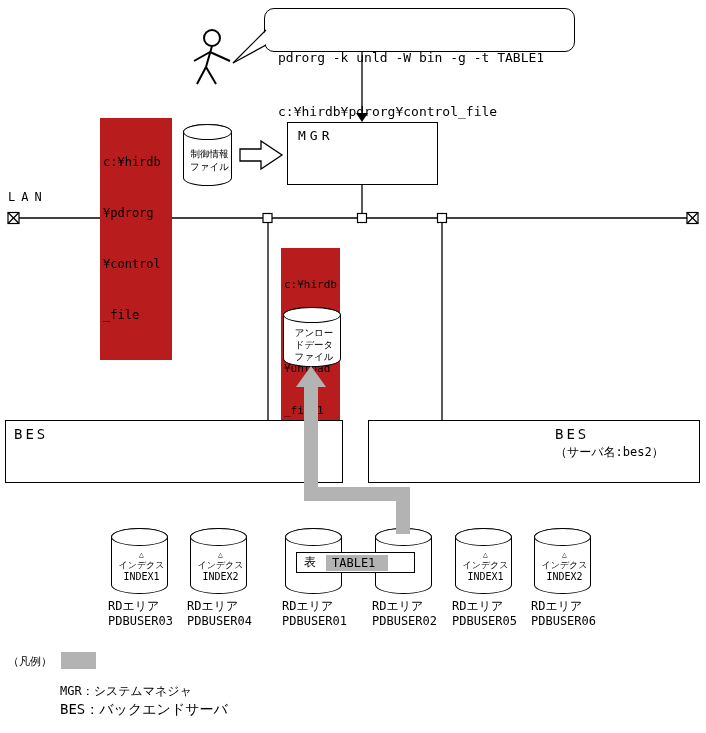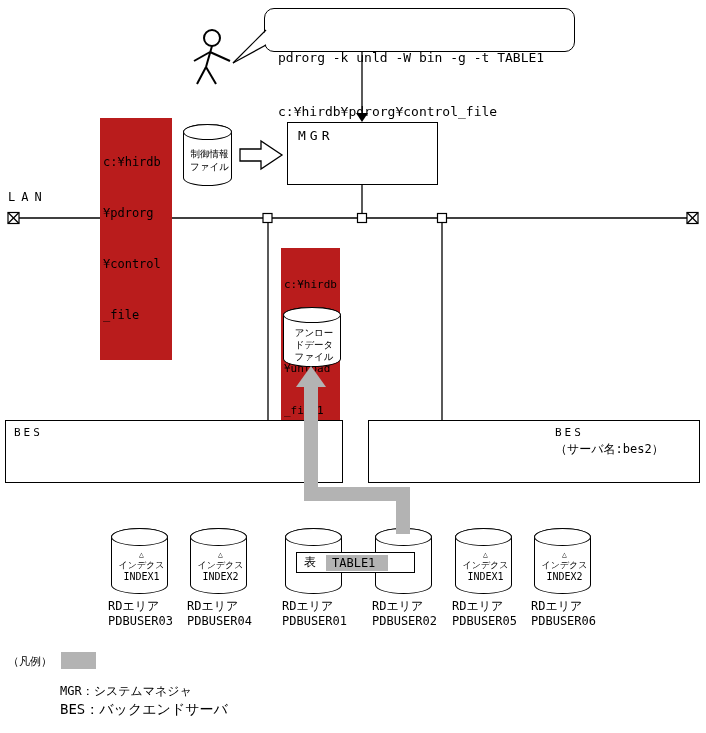--- a/index.html
+++ b/index.html
@@ -33,21 +33,21 @@
   .unload-cyl .cyl-text { top:19px; font-size:9.5px; line-height:12px; }
 
   .mgr-box { left:287px; top:122px; width:151px; height:63px; border:1px solid #000; background:#fff;
              padding:5px 0 2px 10px; font-size:13px; letter-spacing:4px; }
 
   .lan-label { left:8px; top:190px; font-size:12px; letter-spacing:6px; }
 
   .bes-box { top:420px; height:63px; border:1px solid #000; background:#fff; font-size:12px; }
   .bes1-box { left:5px; width:338px; padding:5px 0 0 8px; }
   .bes2-box { left:368px; width:332px; padding:5px 0 0 186px; }
-  .bes-title { font-size:11px; letter-spacing:3px; }
+  .bes-title { font-size:14px; letter-spacing:3px; }
   .bes-name  { margin-top:2px; white-space:nowrap; }
 
   .rd-cyl { top:528px; width:57px; height:66px; border-radius:50%/9px; }
   .rd-cyl .cyl-rim  { height:18px; }
   .rd-cyl .cyl-text { top:21px; font-size:9px; line-height:11px; }
   .rd-cyl .tri { font-size:8px; line-height:10px; }
   .rd-cyl .idx { font-size:10px; line-height:12px; }
   .rd0{left:111px}.rd1{left:190px}.rd2{left:285px}.rd3{left:375px}.rd4{left:455px}.rd5{left:534px}
 
   .caption { top:599px; width:90px; font-size:12px; line-height:15px; white-space:nowrap; }

